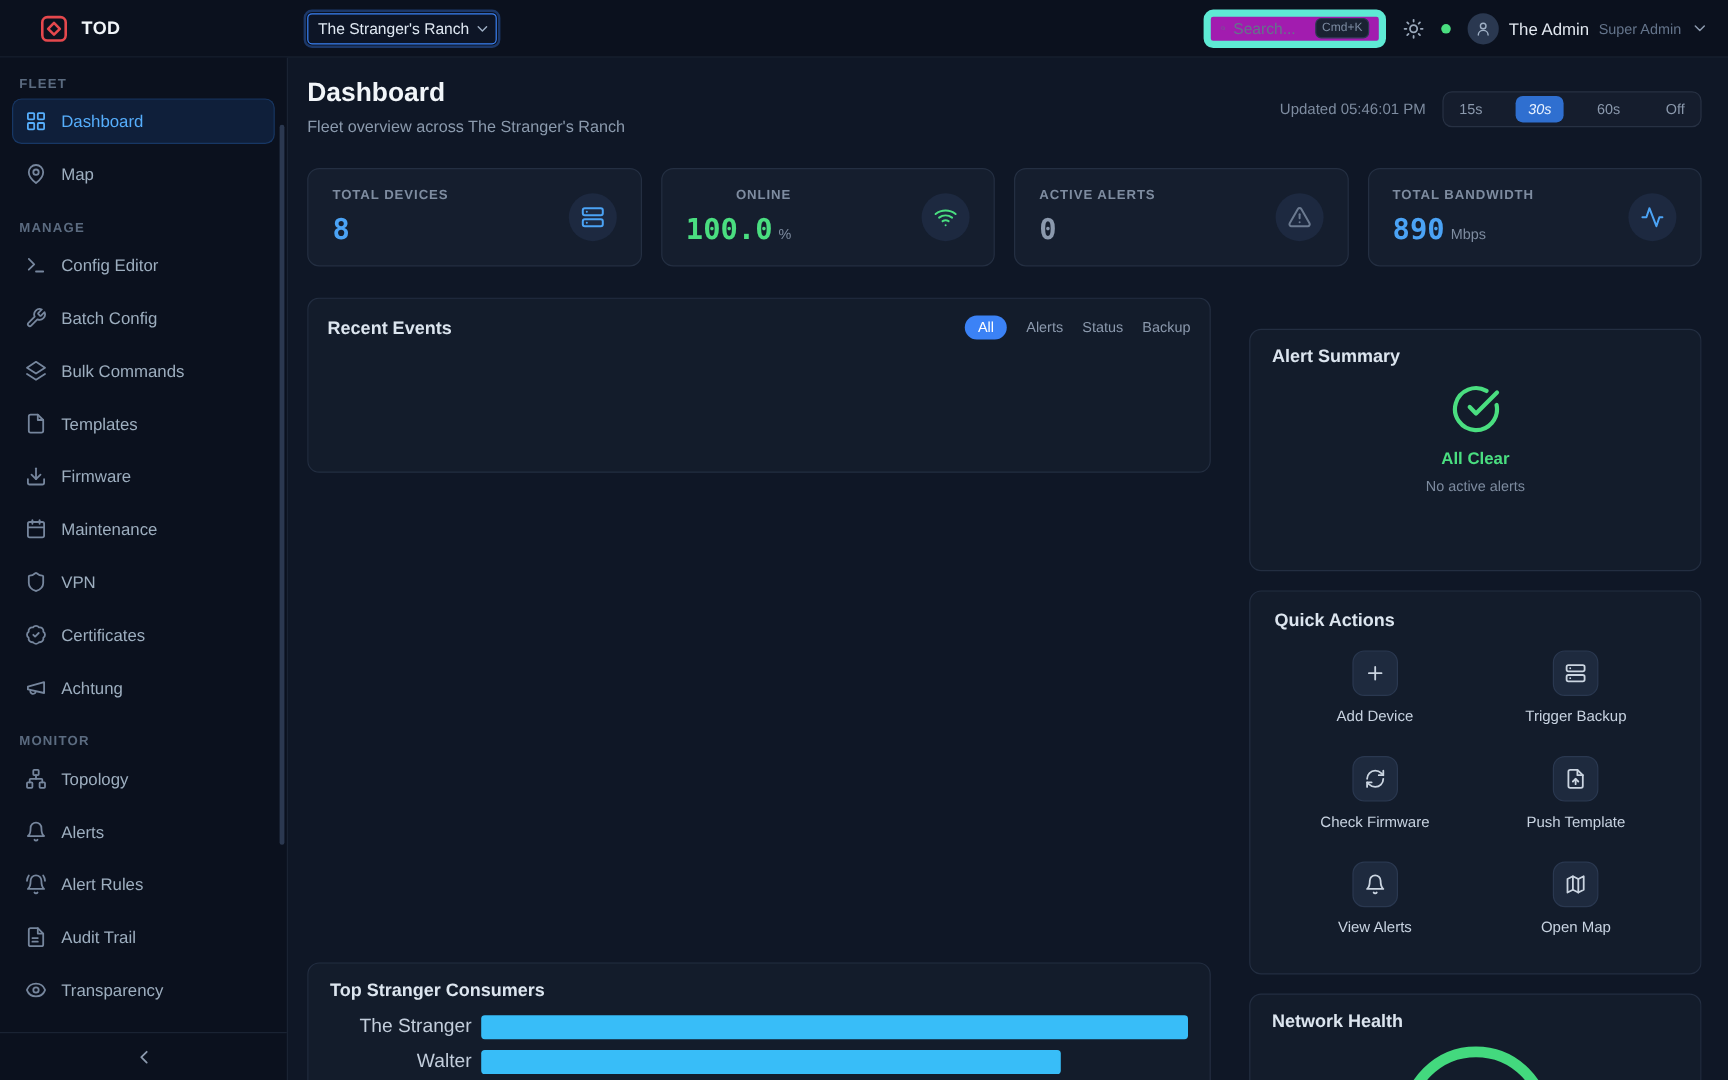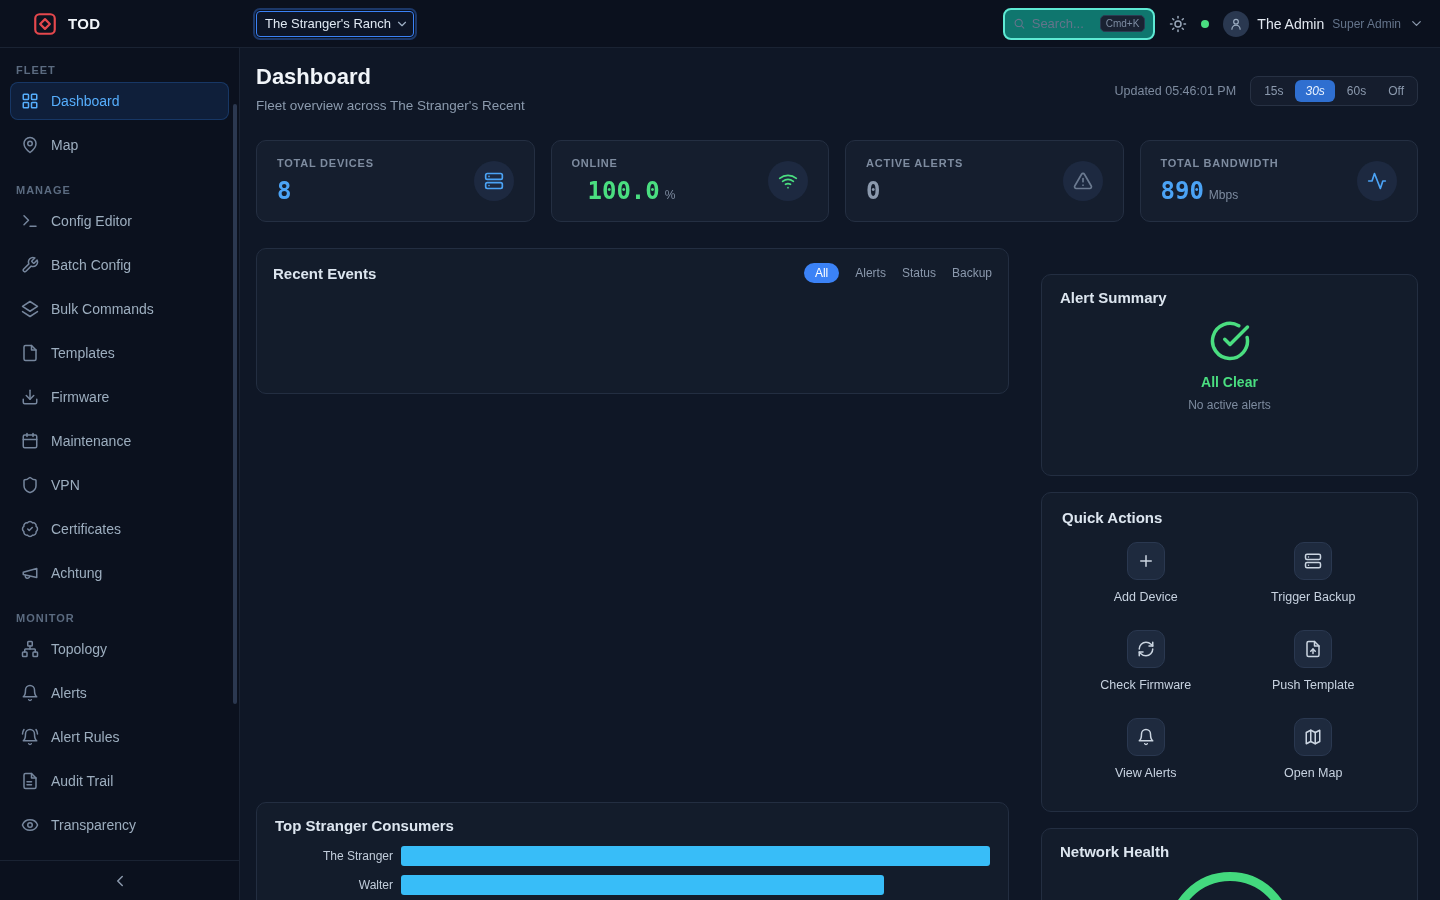--- a/index.html
+++ b/index.html
@@ -14,21 +14,21 @@
   .brand { width:240px; flex:none; display:flex; align-items:center; gap:10px; padding:0 32px; }
   .brand-logo { color:#e5484d; }
   .brand-name { font-size:15px; font-weight:bold; letter-spacing:.02em; color:#f1f5f9; }
   .topbar-main { flex:1; display:flex; align-items:center; padding:0 16px; gap:14px; }
   .select-wrap { position:relative; }
   .fleet-select { width:158px; height:26px; appearance:none; -webkit-appearance:none; background:#0d1526; color:#dfe8f2;
      border:1px solid #3b82f6; border-radius:4px; outline:2px solid rgba(59,130,246,.35); outline-offset:1px;
      font-size:13px; padding:0 20px 0 8px; font-family:inherit; }
   .select-chevron { position:absolute; right:5px; top:6px; color:#9fb0c5; pointer-events:none; }
   .tb-spacer { flex:1; }
-  .search-box { width:152px; height:32px; background:#0f766e; border:2px solid #5eead4; border-radius:8px;
+  .search-box { width:152px; height:32px; background:#a21caf; border:6px solid #5eead4; border-radius:8px;
      display:flex; align-items:center; gap:6px; padding:0 8px; color:#64748b; }
   .search-box input { background:transparent; border:none; outline:none; color:#cbd5e1; width:62px; font-size:13px; font-family:inherit; }
   .search-box input::placeholder { color:#64748b; }
   .kbd { font-size:10px; border:1px solid #2c3a52; background:#1a2232; padding:2px 5px; border-radius:5px; color:#7c8ba1; white-space:nowrap; }
   .icon-btn { background:none; border:none; color:#9aa8ba; display:flex; align-items:center; }
   .status-dot { width:8px; height:8px; border-radius:50%; background:#4ade80; flex:none; }
   .avatar { width:26px; height:26px; border-radius:50%; background:#2a3850; color:#9fb0c5; display:flex; align-items:center; justify-content:center; flex:none; }
   .user-name { font-size:14px; color:#e2e8f0; }
   .user-role { font-size:12px; color:#64748b; }
   .user-menu { display:flex; align-items:center; gap:8px; background:none; border:none; }
@@ -50,31 +50,31 @@
   .sidebar-footer { height:40px; border-top:1px solid #1a2333; display:flex; align-items:center; justify-content:center; }
   .collapse-btn { background:none; border:none; color:#8b99ad; width:100%; height:100%; display:flex; align-items:center; justify-content:center; }
 
   
   .content { flex:1; padding:16px 22px 0 16px; overflow:hidden; }
   .page-header { height:50px; display:flex; justify-content:space-between; align-items:flex-start; }
   .page-title { font-size:22px; font-weight:bold; color:#f1f5f9; }
   .page-subtitle { margin-top:8px; font-size:13.5px; color:#8b9aad; }
   .header-right { display:flex; align-items:center; gap:14px; margin-top:12px; }
   .updated { font-size:12.5px; color:#7d8b9f; }
-  .segmented { display:flex; background:#151d2d; border:1px solid #273143; border-radius:8px; padding:3px; gap:2px; }
+  .segmented { display:flex; background:#151d2d; border:1px solid #273143; border-radius:8px; padding:3px; gap:18px; }
   .seg { font-size:12px; color:#8b99ad; padding:4px 10px; border-radius:6px; background:none; border:none; }
   .seg.active { background:#2f6fd0; color:#eaf3ff;font-style:italic; }
 
   .stats-row { margin-top:26px; display:grid; grid-template-columns:repeat(4,1fr); gap:16px; }
   .stat-card { background:#151e2e; border:1px solid #242f42; border-radius:10px; padding:16px 20px; height:82px;
-     display:flex; justify-content:space-between; align-items:center; }
+     display:flex; justify-content:space-between; align-items:center;text-align:right; }
   .stat-label { font-size:11px; font-weight:bold; letter-spacing:.07em; color:#7e8ca0; }
   .stat-value { margin-top:8px; font-family:"DejaVu Sans Mono", monospace; font-size:24px; font-weight:bold; display:flex; align-items:baseline; gap:5px; }
   .stat-unit { font-family:"Liberation Sans", sans-serif; font-size:12px; font-weight:normal; color:#7e8ca0; }
-  .v-blue { color:#4ba3f5; } .v-green { color:#4ade80;margin-left:16px; } .v-muted { color:#8b99ad; }
+  .v-blue { color:#4ba3f5; } .v-green { color:#4ade80; } .v-muted { color:#8b99ad; }
   .stat-ic { width:40px; height:40px; border-radius:50%; background:#1d2940; display:flex; align-items:center; justify-content:center; flex:none; }
   .stat-ic .ic { width:20px; height:20px; }
   .ic-blue { color:#4ba3f5; } .ic-green { color:#4ade80; } .ic-muted { color:#6b7a90; }
 
   .columns { margin-top:26px; height:840px; display:flex; gap:32px; overflow:hidden; }
   .col-left { flex:1; display:flex; flex-direction:column; min-width:0; }
   .col-right { width:377px; flex:none; display:flex; flex-direction:column; }
 
   .card { background:#131c2b; border:1px solid #232e41; border-radius:10px; }
   .card-title { font-size:15px; font-weight:bold; color:#dce5ef; }
@@ -83,21 +83,21 @@
   .events-card { height:146px; padding:14px 16px; overflow:hidden; }
   .events-head { display:flex; justify-content:space-between; align-items:center; }
   .filters { display:flex; align-items:center; gap:16px; }
   .filter { font-size:12px; color:#8b99ad; background:none; border:none; padding:0; }
   .filter.active { background:#3b82f6; color:#fff; padding:3px 11px; border-radius:999px; }
 
   
   .bandwidth-card { margin-top:408px; height:200px; padding:14px 18px; flex:none; }
   .bar-row { display:flex; align-items:center; gap:8px; }
   .bar-row.r1 { margin-top:12px; } .bar-row.r2 { margin-top:9px; }
-  .bar-label { width:118px; flex:none; text-align:right; font-size:12px; color:#c2cddb; }
+  .bar-label { width:118px; flex:none; text-align:right; font-size:16px; color:#c2cddb; }
   .bar-track { flex:1; }
   .bar { height:20px; border-radius:3px; background:#38bdf8; }
 
   
   .alert-card { height:202px; padding:14px 18px;margin-top:26px; }
   .alert-center { margin-top:14px; display:flex; flex-direction:column; align-items:center; }
   .alert-check { width:42px; height:42px; color:#4ade80; }
   .alert-status { margin-top:12px; font-size:14px; font-weight:bold; color:#4ade80; }
   .alert-detail { margin-top:8px; font-size:12px; color:#7d8b9f; }
 
@@ -425,21 +425,21 @@
             <use href="#i-chevron-left"></use>
           </svg>
       </button>
     </div>
   </aside>
 
   <main class="content">
     <div class="page-header">
       <div>
         <h1 class="page-title">Dashboard</h1>
-        <p class="page-subtitle">Fleet overview across The Stranger's Recent</p>
+        <p class="page-subtitle">Fleet overview across The Stranger's Ranch</p>
       </div>
       <div class="header-right">
         <span class="updated">Updated 05:46:01 PM</span>
         <div class="segmented">
           <button class="seg">15s</button>
           <button class="seg active">30s</button>
           <button class="seg">60s</button>
           <button class="seg">Off</button>
         </div>
       </div>

